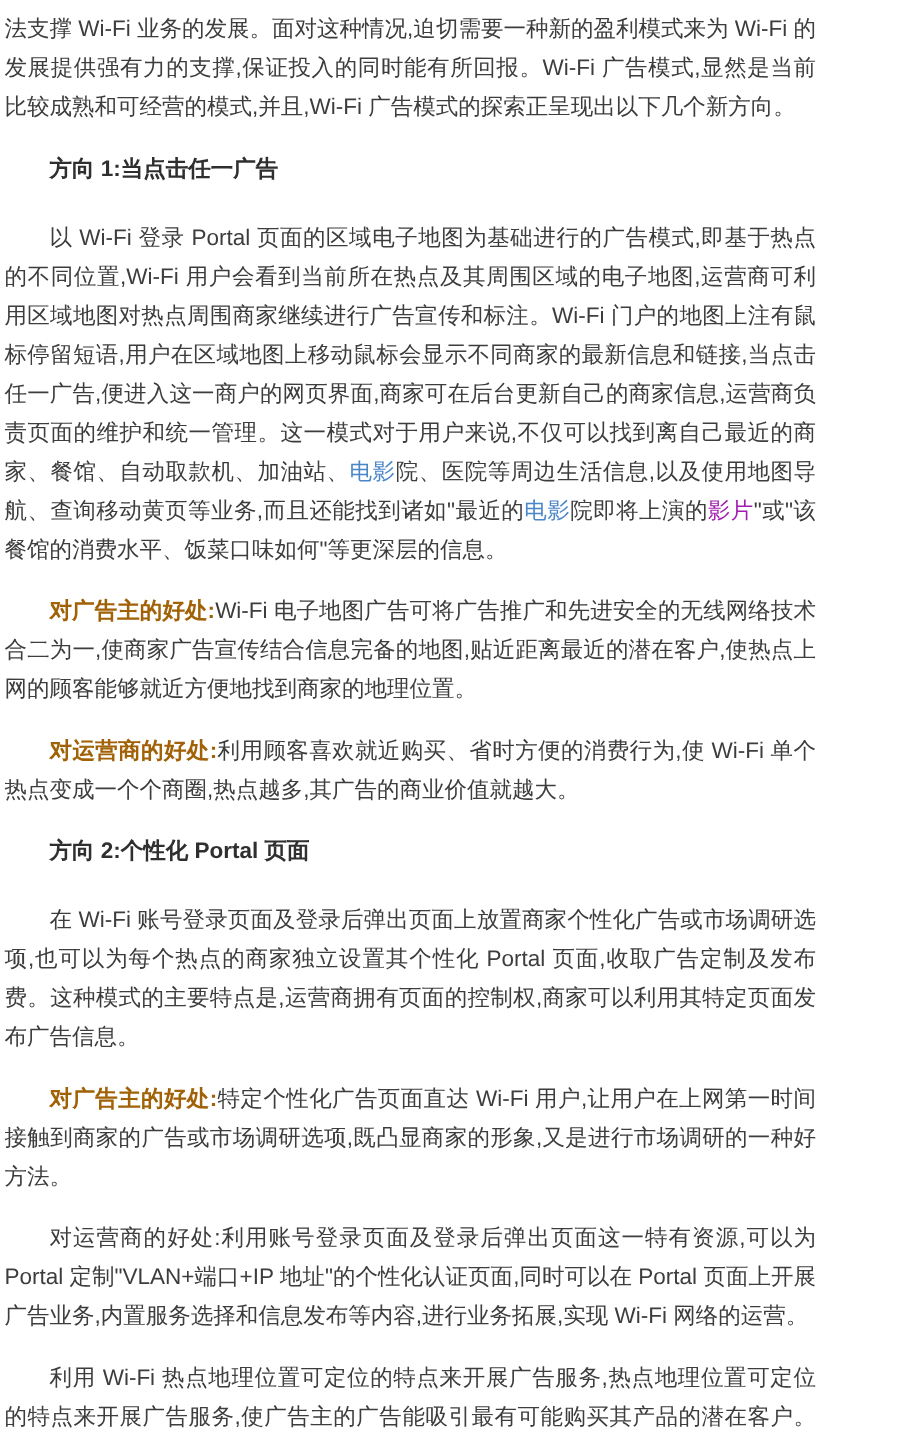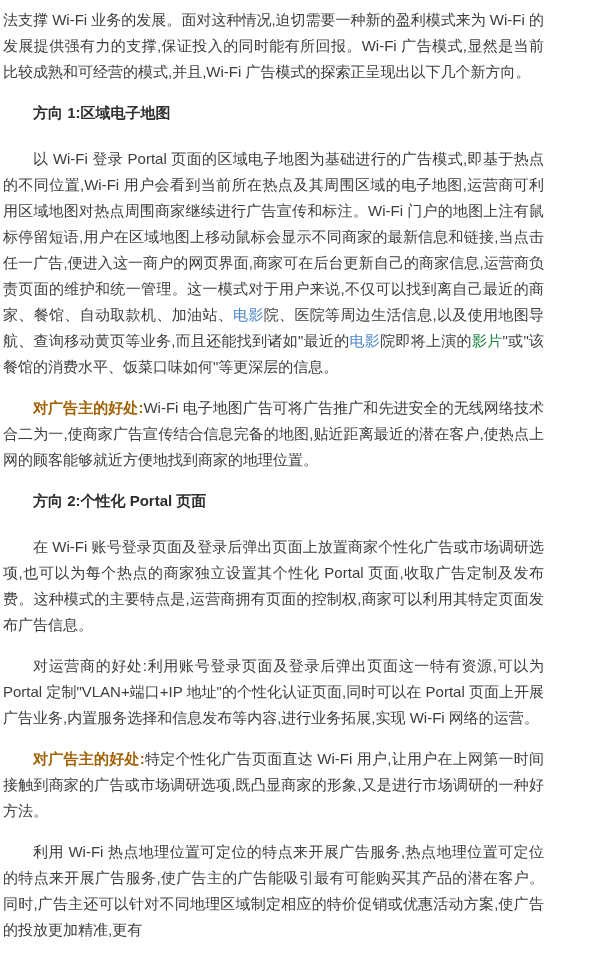--- a/index.html
+++ b/index.html
@@ -40,41 +40,42 @@
     font-weight: bold;
     color: #a16207;
   }
   .doc-link {
     color: #4a86c8;
     text-decoration: none;
     cursor: pointer;
     margin-top: 47px;
   }
   .doc-link.visited {
-    color: #15803d;
+    color: #a21caf;
   }
 </style>
 </head>
 <body>
 
 <div class="page">
 
   <p class="para">法支撑 Wi-Fi 业务的发展。面对这种情况,迫切需要一种新的盈利模式来为 Wi-Fi 的发展提供强有力的支撑,保证投入的同时能有所回报。Wi-Fi 广告模式,显然是当前比较成熟和可经营的模式,并且,Wi-Fi 广告模式的探索正呈现出以下几个新方向。</p>
 
-  <div class="sec-heading">方向 1:区域电子地图</div>
+  <div class="sec-heading">方向 1:当点击任一广告</div>
 
   <p class="para indent"><span>以 Wi-Fi 登录 Portal 页面的区域电子地图为基础进行的广告模式,即基于热点的不同位置,Wi-Fi 用户会看到当前所在热点及其周围区域的电子地图,运营商可利用区域地图对热点周围商家继续进行广告宣传和标注。Wi-Fi 门户的地图上注有鼠标停留短语,用户在区域地图上移动鼠标会显示不同商家的最新信息和链接,当点击任一广告,便进入这一商户的网页界面,商家可在后台更新自己的商家信息,运营商负责页面的维护和统一管理。这一模式对于用户来说,不仅可以找到离自己最近的商家、餐馆、自动取款机、加油站、</span><span class="doc-link">电影</span><span>院、医院等周边生活信息,以及使用地图导航、查询移动黄页等业务,而且还能找到诸如"最近的</span><span class="doc-link">电影</span><span>院即将上演的</span><span class="doc-link visited">影片</span><span>"或"该餐馆的消费水平、饭菜口味如何"等更深层的信息。</span></p>
 
   <p class="para indent"><span class="lead-bold">对广告主的好处:</span><span>Wi-Fi 电子地图广告可将广告推广和先进安全的无线网络技术合二为一,使商家广告宣传结合信息完备的地图,贴近距离最近的潜在客户,使热点上网的顾客能够就近方便地找到商家的地理位置。</span></p>
 
+  <p class="para indent"><span class="lead-bold">对运营商的好处:</span><span>利用顾客喜欢就近购买、省时方便的消费行为,使 Wi-Fi 单个热点变成一个个商圈,热点越多,其广告的商业价值就越大。</span></p>
 
   <div class="sec-heading">方向 2:个性化 Portal 页面</div>
 
   <p class="para indent">在 Wi-Fi 账号登录页面及登录后弹出页面上放置商家个性化广告或市场调研选项,也可以为每个热点的商家独立设置其个性化 Portal 页面,收取广告定制及发布费。这种模式的主要特点是,运营商拥有页面的控制权,商家可以利用其特定页面发布广告信息。</p>
 
+  <p class="para indent"><span class="lead-bold">对广告主的好处:</span><span>特定个性化广告页面直达 Wi-Fi 用户,让用户在上网第一时间接触到商家的广告或市场调研选项,既凸显商家的形象,又是进行市场调研的一种好方法。</span></p>
+
   <p class="para indent"><span>对运营商的好处:</span><span>利用账号登录页面及登录后弹出页面这一特有资源,可以为 Portal 定制"VLAN+端口+IP 地址"的个性化认证页面,同时可以在 Portal 页面上开展广告业务,内置服务选择和信息发布等内容,进行业务拓展,实现 Wi-Fi 网络的运营。</span></p>
-
-  <p class="para indent"><span class="lead-bold">对广告主的好处:</span><span>特定个性化广告页面直达 Wi-Fi 用户,让用户在上网第一时间接触到商家的广告或市场调研选项,既凸显商家的形象,又是进行市场调研的一种好方法。</span></p>
 
 
   <p class="para indent">利用 Wi-Fi 热点地理位置可定位的特点来开展广告服务,热点地理位置可定位的特点来开展广告服务,使广告主的广告能吸引最有可能购买其产品的潜在客户。同时,广告主还可以针对不同地理区域制定相应的特价促销或优惠活动方案,使广告的投放更加精准,更有</p>
 
 </div>
 
 </body></html>

